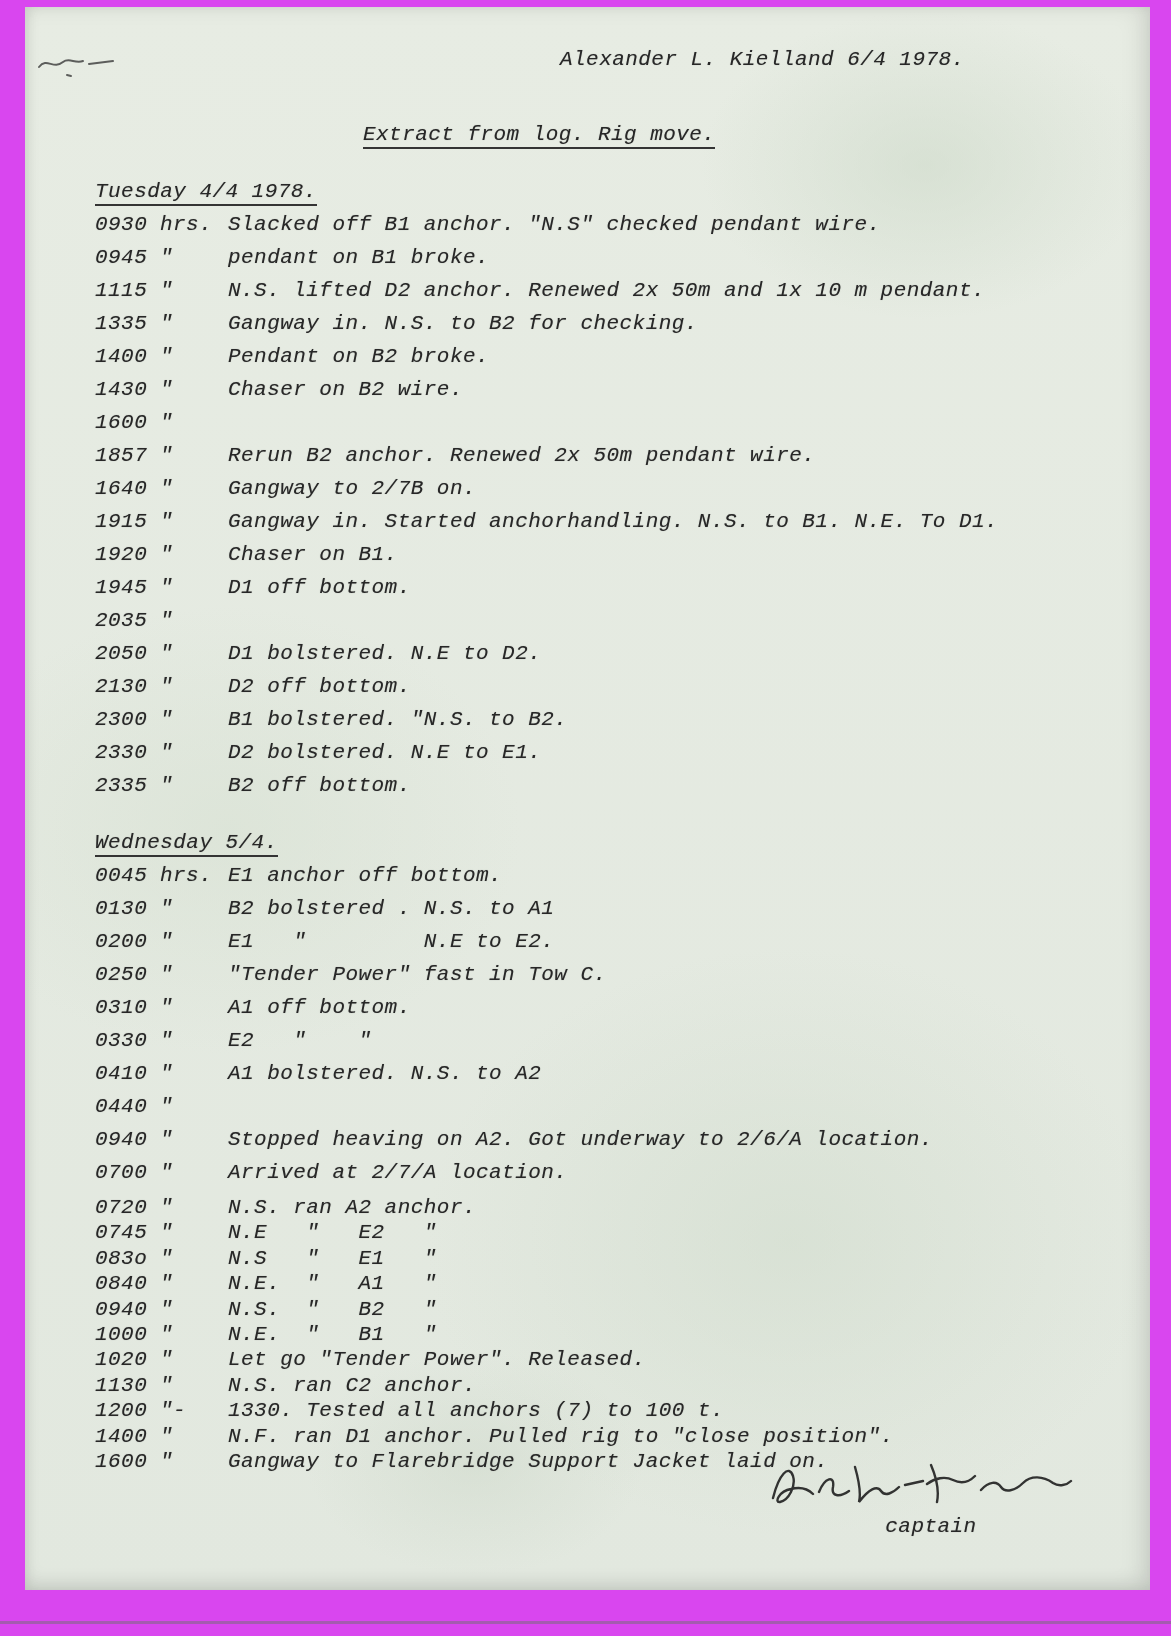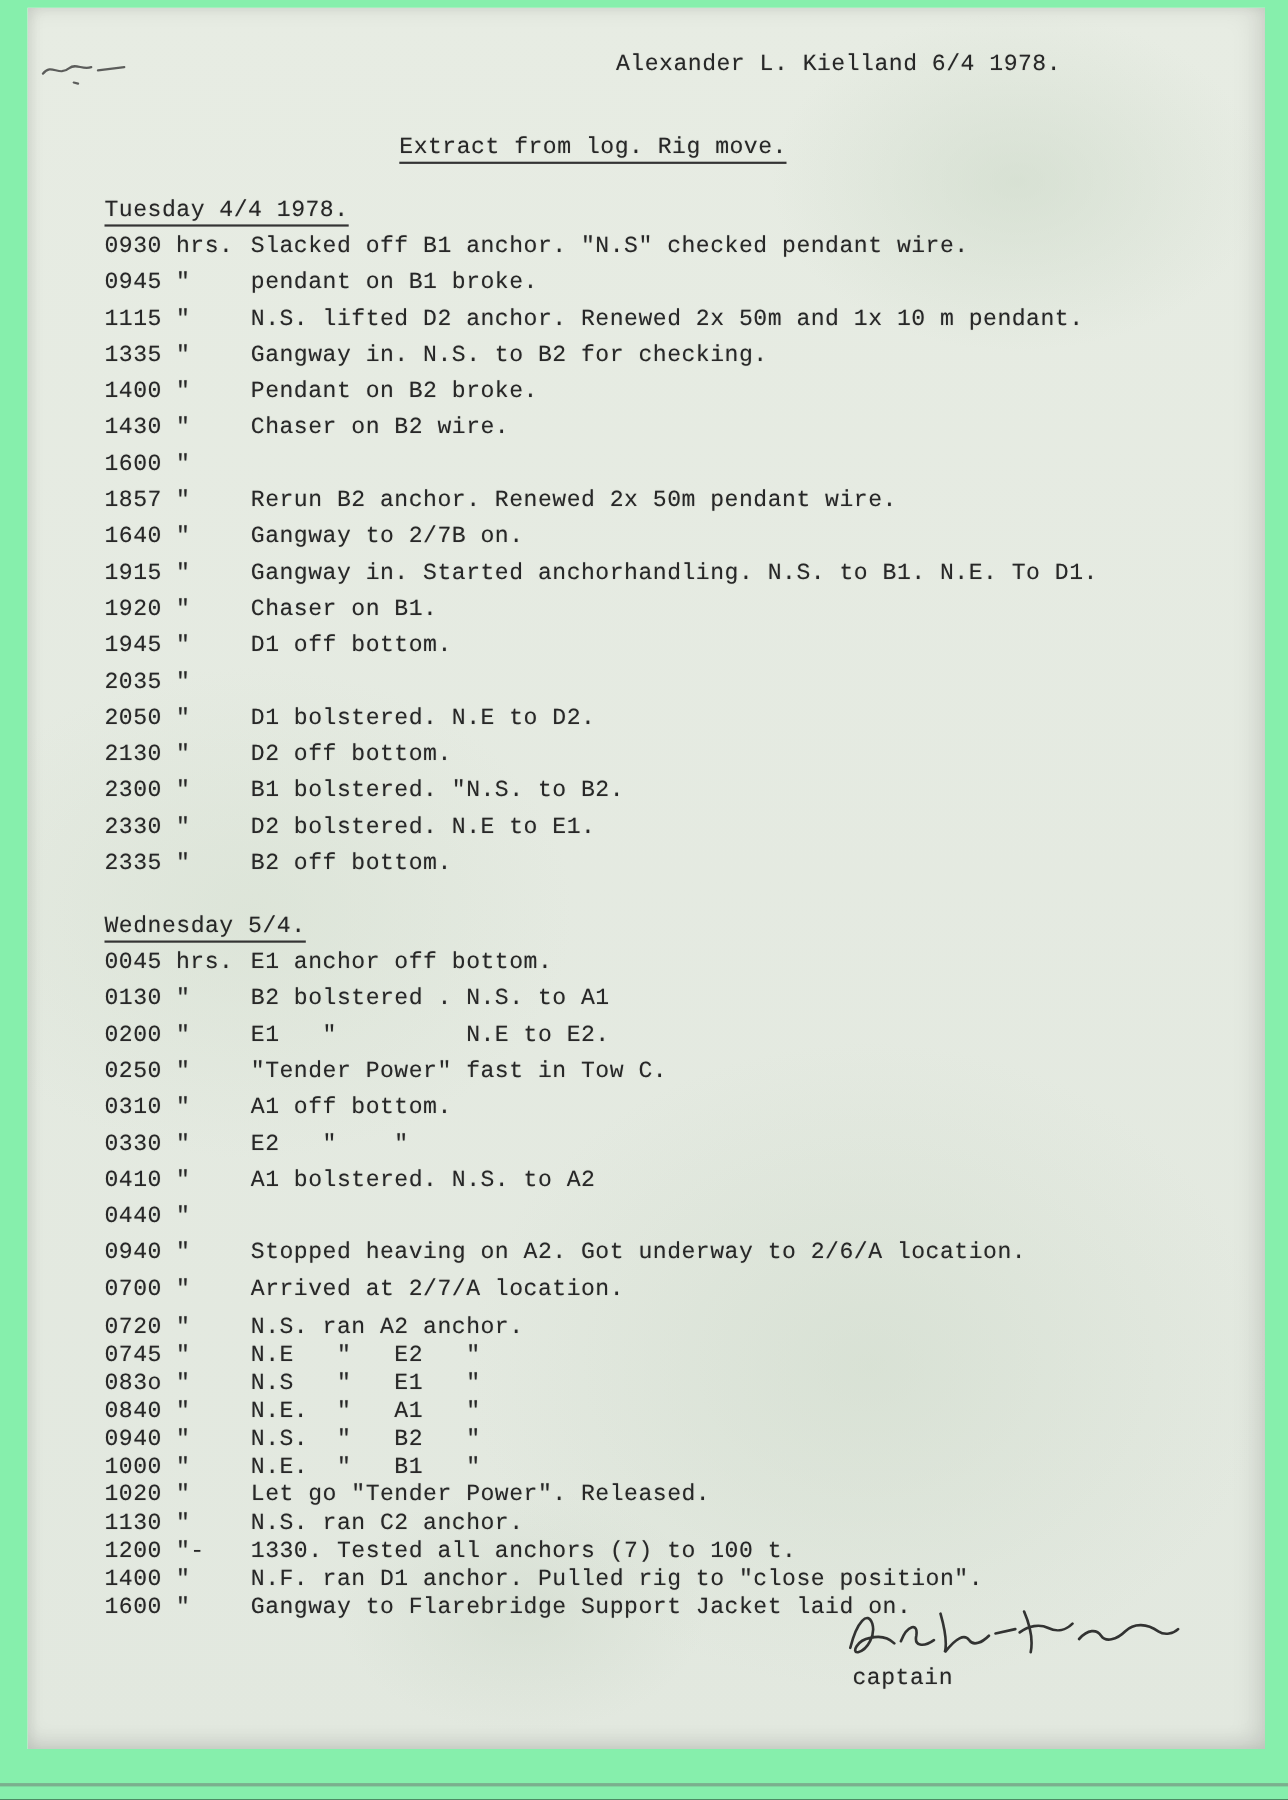--- a/index.html
+++ b/index.html
@@ -5,21 +5,22 @@
   * { margin:0; padding:0; box-sizing:border-box; }
   html,body { width:1171px; height:1636px; }
   body {
     background:#000;
     font-family:"Liberation Mono","DejaVu Sans Mono",monospace;
     position:relative;
     overflow:hidden;
   }
   .scan {
     position:absolute; inset:0;
-    background:#86efac;
+    background:#d946ef;
+    font-style:italic;
   }
   .paper {
     position:absolute;
     left:25px; top:7px; right:21px; bottom:46px;
     background:
       radial-gradient(320px 220px at 80% 10%, rgba(203,216,199,.55), transparent 70%),
       radial-gradient(420px 320px at 18% 52%, rgba(211,222,206,.45), transparent 70%),
       radial-gradient(520px 420px at 68% 78%, rgba(206,218,202,.5), transparent 70%),
       radial-gradient(240px 160px at 40% 92%, rgba(200,212,196,.4), transparent 70%),
       linear-gradient(#e7ece3, #e2e8df);
@@ -39,21 +40,21 @@
   .u { border-bottom:2px solid #343434; padding-bottom:1px;margin-top:27px; }
   .heading { margin-top:24px; }
   .entry { display:flex;align-items:flex-end; }
   .entry .time { flex:none; width:65px; white-space:pre; }
   .entry .mark { flex:none; width:68px; white-space:pre; }
   .entry .text { flex:1; white-space:pre-wrap; }
   .entry.tight { line-height:25.4px; }
   .entry:not(.tight) + .entry.tight { margin-top:6px; }
   .sig-block { margin-left:672px; margin-top:-20px; width:320px; }
   .sig-svg { display:block; }
-  .sig-label { line-height:26px; margin-top:-2px; margin-left:8px; }
+  .sig-label { line-height:26px; margin-top:-2px; margin-left:8px;text-align:center; }
   .mark-topleft { position:absolute; left:12px; top:44px; opacity:.8; }
   .bottom-line { position:absolute; left:0; right:0; bottom:12px; height:3px; background:#6f6f6f; opacity:.5; }
 </style>
 </head>
 <body>
 
 <div class="scan">
   <div class="paper">
 
     <svg class="mark-topleft" width="92" height="32" viewBox="0 0 92 32">

